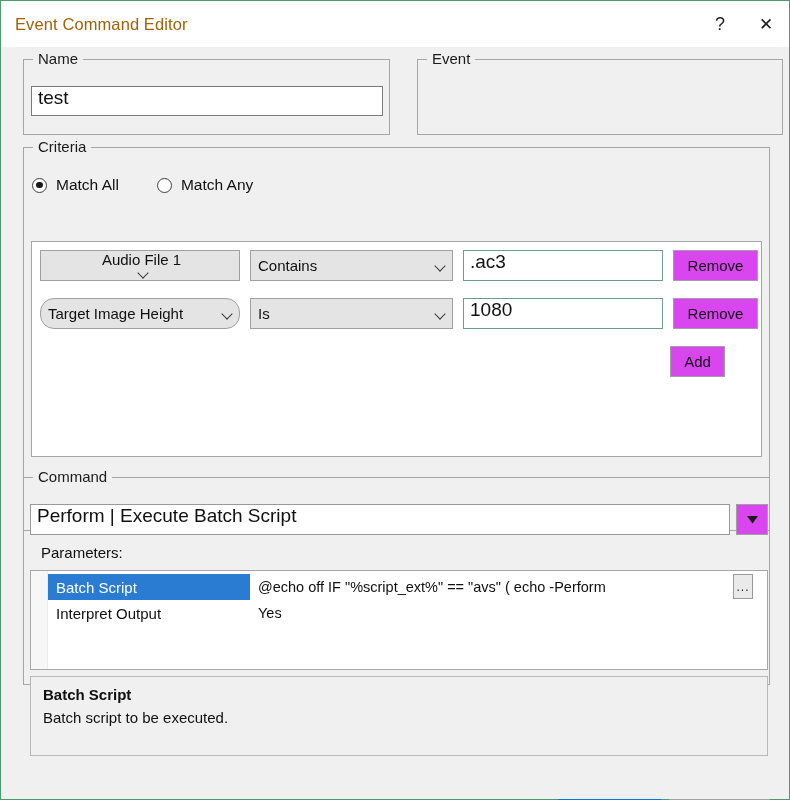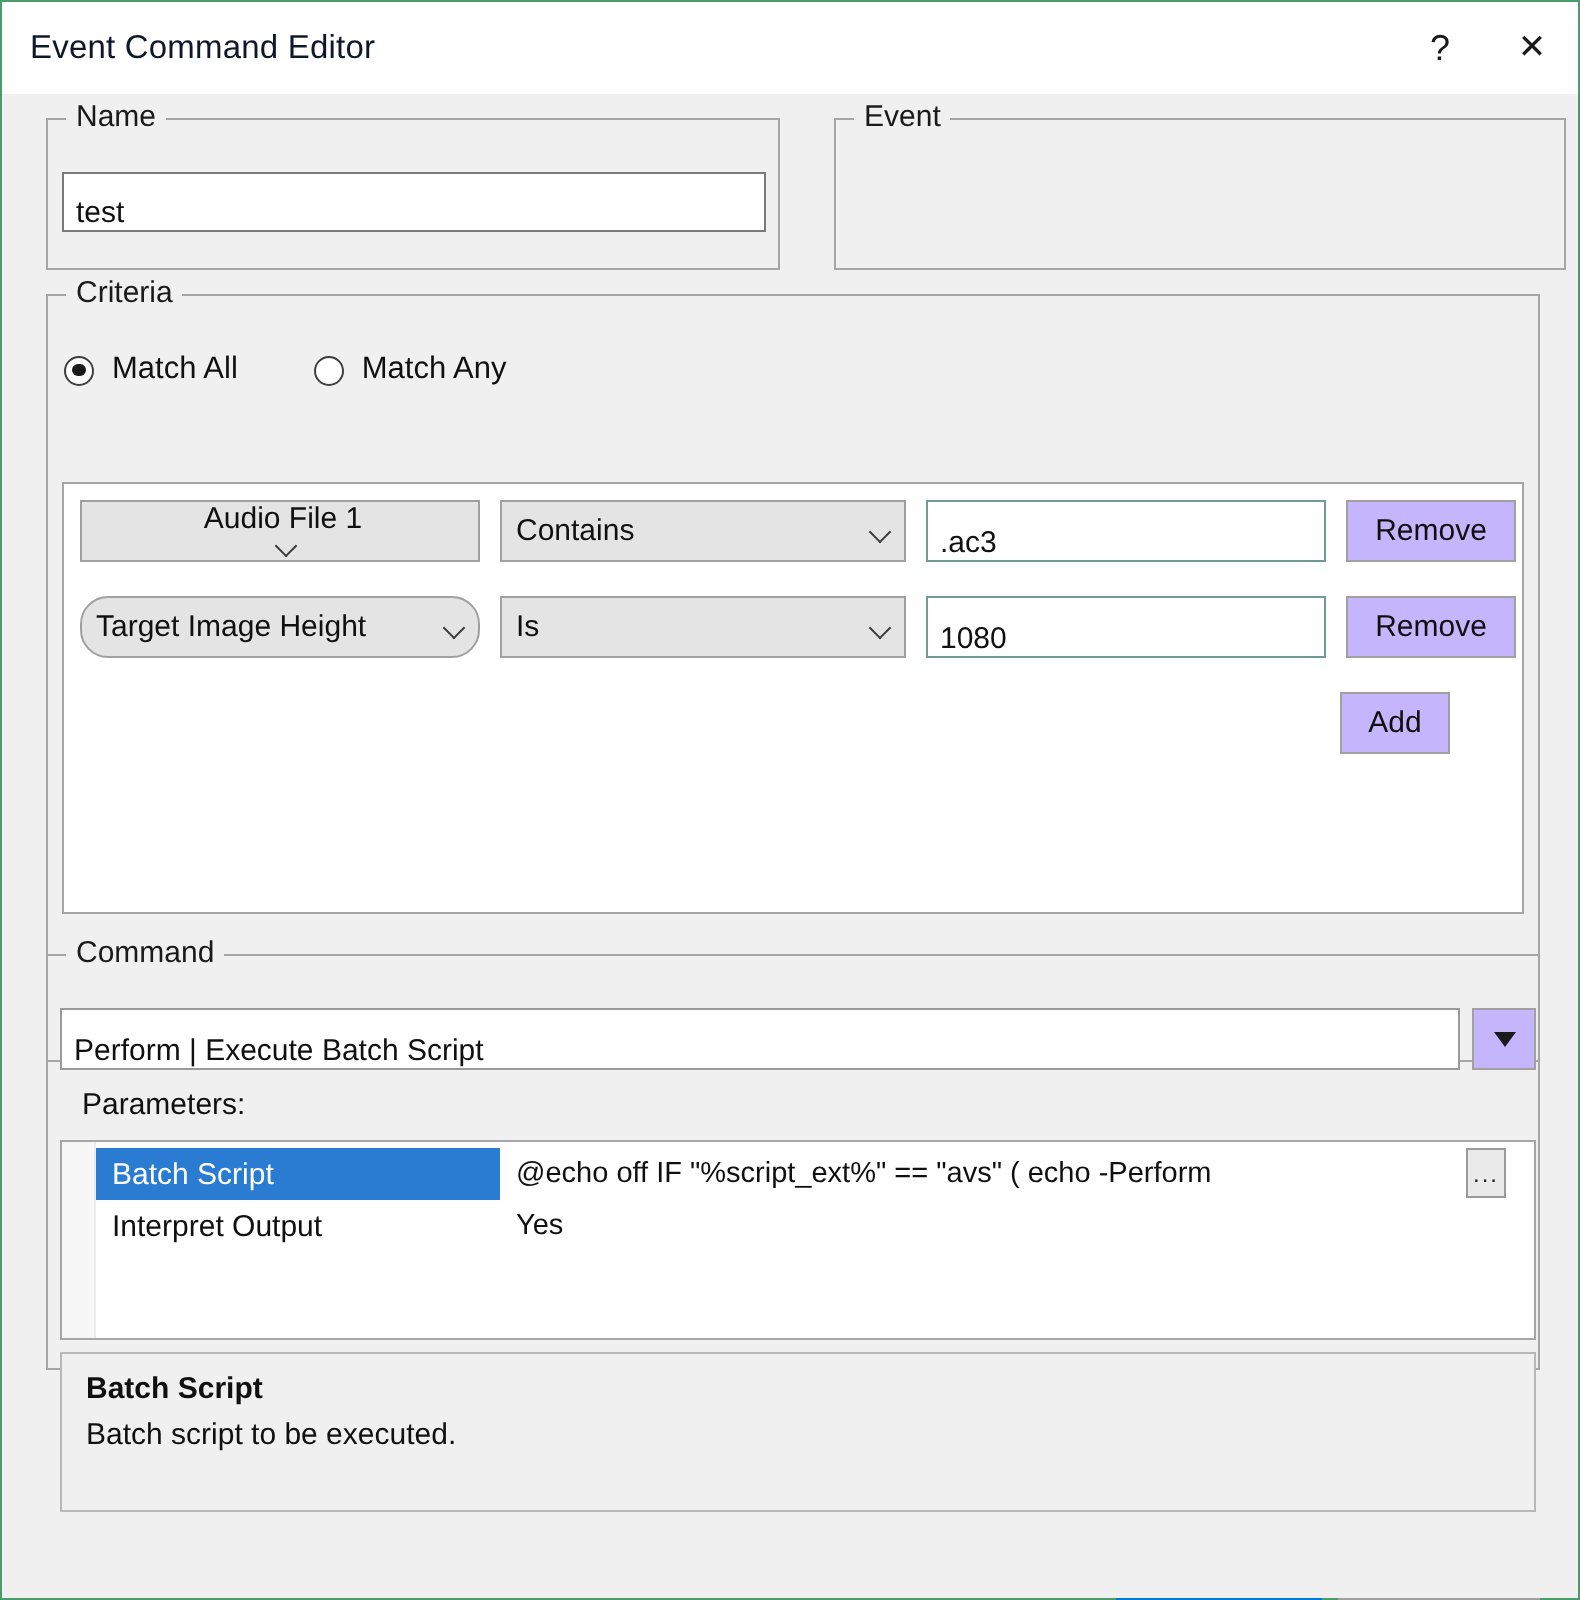--- a/index.html
+++ b/index.html
@@ -34,21 +34,21 @@
     height: 46px;
     background: #ffffff;
     display: flex;
     align-items: center;
     flex: 0 0 auto;
     position: relative;
   }
   .title-text {
     margin-left: 14px;
     font-size: 16.5px;
-    color: #0f172a;
+    color: #a16207;
     letter-spacing: .1px;
   }
   .title-controls {
     margin-left: auto;
     display: flex;
     height: 100%;
   }
   .title-btn {
     width: 46px;
     height: 100%;
@@ -84,25 +84,25 @@
     color: #1a1a1a;
     line-height: 20px;
   }
 
   
   .textbox {
     box-sizing: border-box;
     border: 1px solid #7a7a7a;
     background: #ffffff;
     font-family: "Liberation Sans", sans-serif;
-    font-size: 15px;
+    font-size: 19px;
     color: #101010;
     padding: 0 6px;
     display: flex;
-    align-items: flex-end;
+    align-items: flex-start;
     outline: none;
   }
   .textbox.teal { border-color: #6f9b94; }
 
   
   .combo {
     box-sizing: border-box;
     border: 1px solid #a0a0a0;
     background: #e4e4e4;
     display: flex;
@@ -131,21 +131,21 @@
     width: 7px; height: 7px;
     border-right: 1.6px solid #3c3c3c;
     border-bottom: 1.6px solid #3c3c3c;
     transform: rotate(45deg);
   }
 
   
   .btn {
     box-sizing: border-box;
     border: 1px solid #a0a0a0;
-    background: #c4b5fd;
+    background: #d946ef;
     font-family: "Liberation Sans", sans-serif;
     font-size: 15px;
     color: #101010;
     display: flex;
     align-items: center;
     justify-content: center;
     cursor: default;
     user-select: none;
   }
   .btn.focus {

